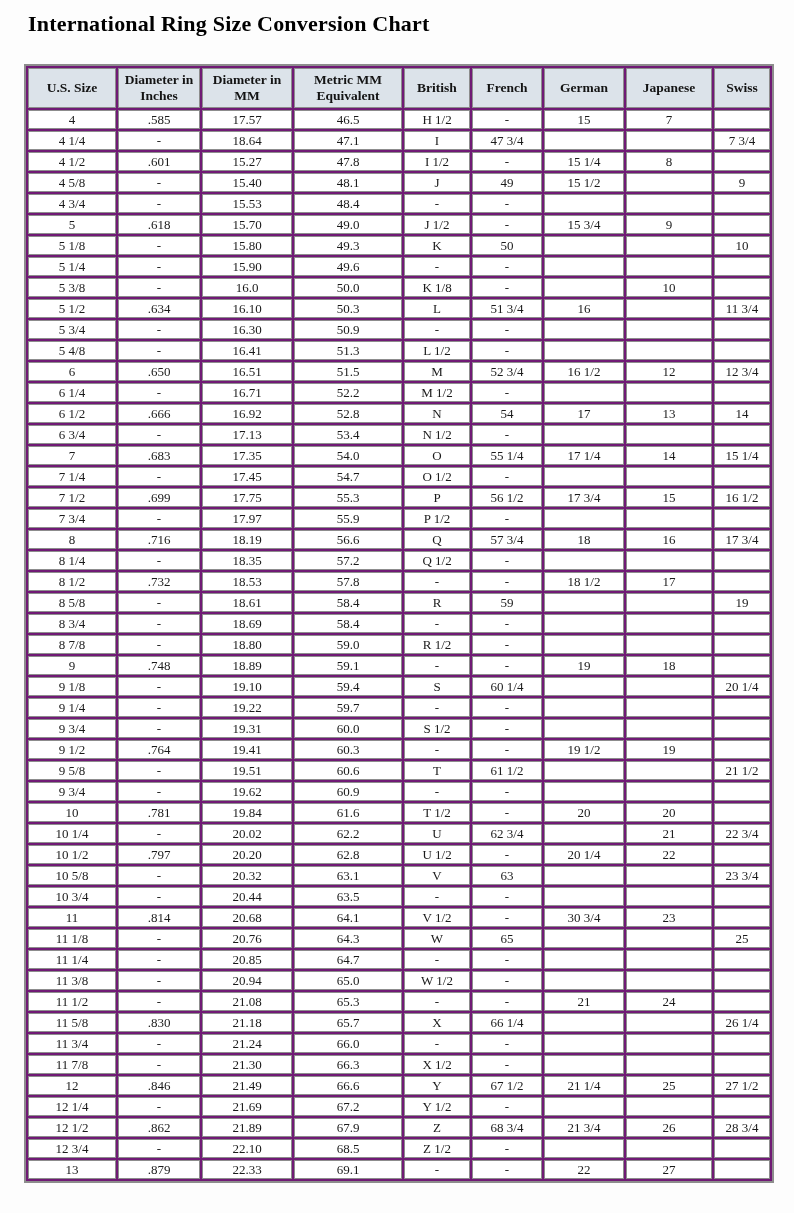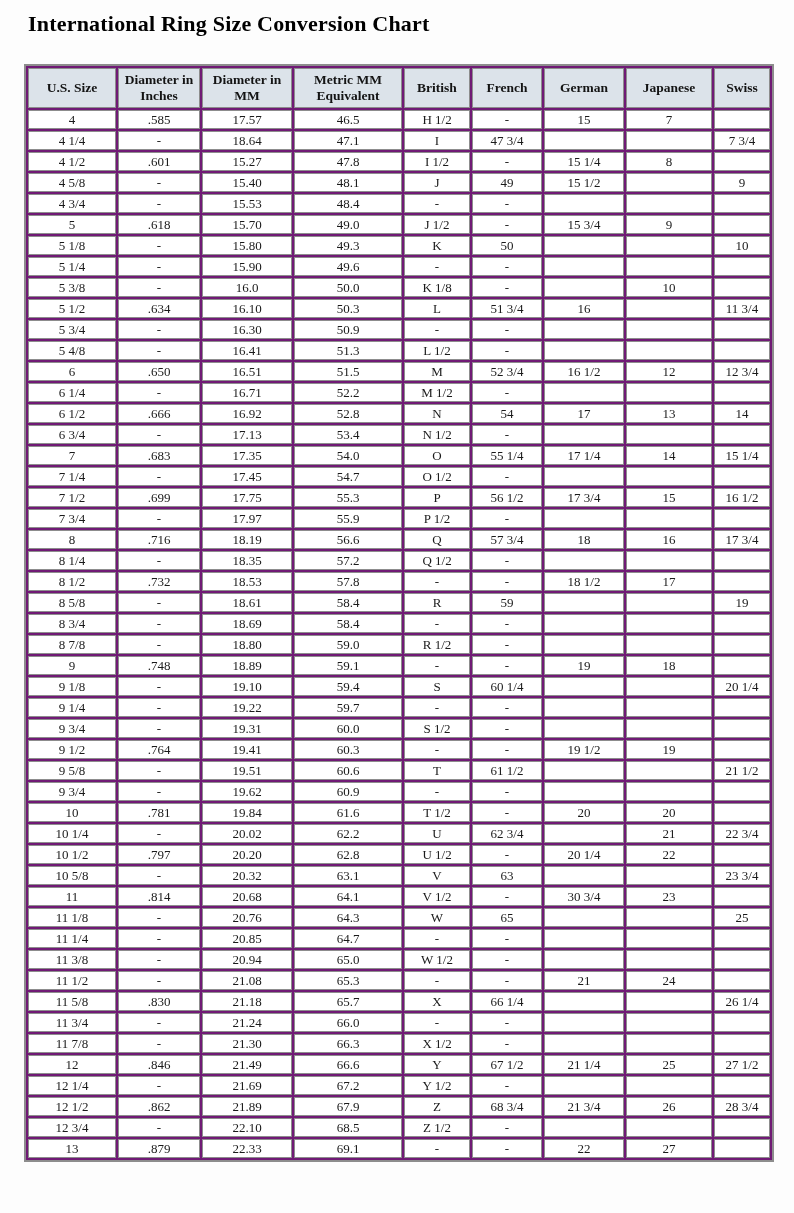--- a/index.html
+++ b/index.html
@@ -493,20 +493,31 @@
           <td>-</td>
           <td>20.32</td>
           <td>63.1</td>
           <td>V</td>
           <td>63</td>
           <td></td>
           <td></td>
           <td>23 3/4</td>
         </tr>
         <tr>
+          <td>10 3/4</td>
+          <td>-</td>
+          <td>20.44</td>
+          <td>63.5</td>
+          <td>-</td>
+          <td>-</td>
+          <td></td>
+          <td></td>
+          <td></td>
+        </tr>
+        <tr>
           <td>11</td>
           <td>.814</td>
           <td>20.68</td>
           <td>64.1</td>
           <td>V 1/2</td>
           <td>-</td>
           <td>30 3/4</td>
           <td>23</td>
           <td></td>
         </tr>

